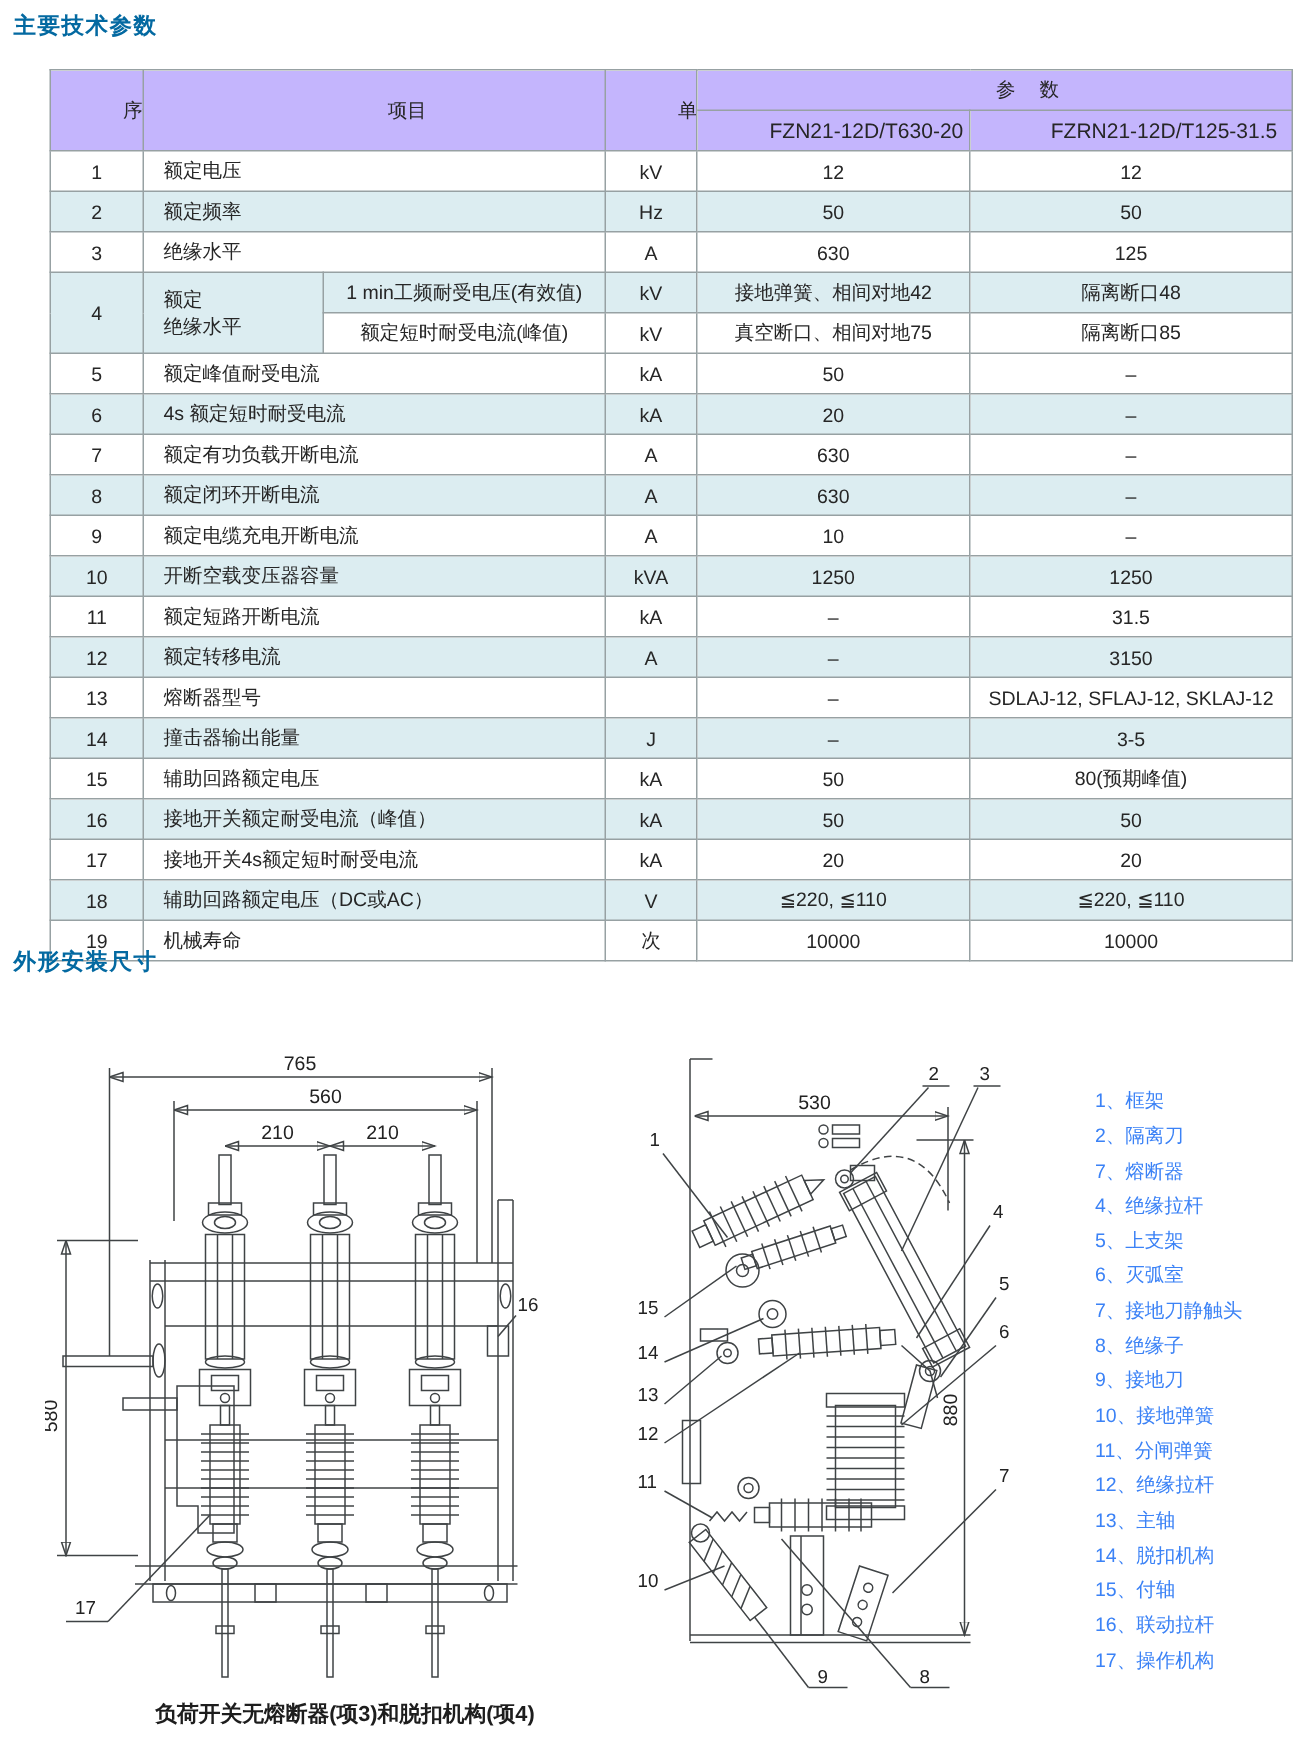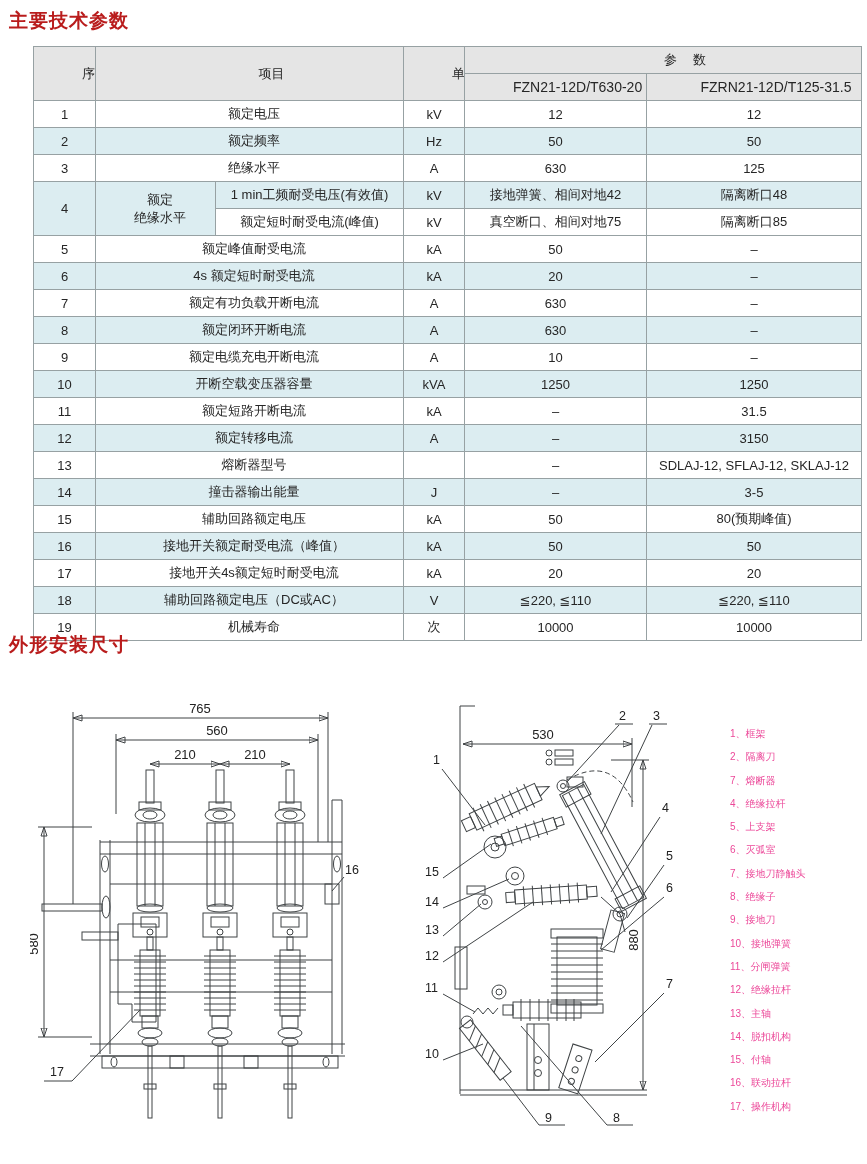--- a/index.html
+++ b/index.html
@@ -1,47 +1,47 @@
 <!DOCTYPE html>
 <html><head>
 <meta charset="utf-8">
 <style>
   html,body{margin:0;padding:0;background:#fff;}
   #page{position:relative;width:867px;height:1164px;background:#ffffff;overflow:hidden;
         font-family:"Liberation Sans","DejaVu Sans",sans-serif;color:#222;}
-  .sec-title{position:absolute;left:9px;font-size:19px;font-weight:bold;color:#b91c1c;letter-spacing:1px;}
+  .sec-title{position:absolute;left:9px;font-size:15px;font-weight:bold;color:#0369a1;letter-spacing:1px;}
   #title1{top:8px;}
   #title2{top:632px;}
 
   
   #tblwrap{position:absolute;left:33px;top:46px;width:828px;}
   table{border-collapse:collapse;width:100%;table-layout:fixed;font-size:13px;color:#262626;}
   th,td{border:1px solid #97a1a3;padding:2px 4px;height:22px;text-align:center;
         font-weight:normal;overflow:hidden;white-space:nowrap;}
   table{border:1px solid #7e8a8c;}
-  thead th{background:#e5e5e5;padding-left:48px;}
+  thead th{background:#c4b5fd;padding-left:48px;}
   tr.shade td{background:#dcedf1;}
   td.cell-white{background:#ffffff;}
-  td.item{text-align:center;padding-left:13px;}
+  td.item{text-align:left;padding-left:13px;}
   .params-head{letter-spacing:16px;text-indent:16px;}
   .model{font-size:14px;}
 
   
   .draw line,.draw rect,.draw ellipse,.draw circle,.draw path,.draw polygon,.draw polyline
        {stroke:#3f4345;fill:none;stroke-width:1;}
   .draw text{fill:#222;font-size:13px;font-family:"Liberation Sans","DejaVu Sans",sans-serif;stroke:none;}
   .draw text.lbl{font-size:12.5px;}
   #front-view{position:absolute;left:30px;top:692px;}
   #side-view{position:absolute;left:415px;top:692px;}
   #caption{position:absolute;left:55px;top:1133px;width:350px;text-align:center;
            font-size:14.5px;font-weight:bold;color:#1d1d1d;}
 
   
   #parts{position:absolute;left:730px;top:722px;list-style:none;margin:0;padding:0;}
-  #parts li{font-size:10px;line-height:23.3px;color:#ec4899;}
+  #parts li{font-size:13px;line-height:23.3px;color:#3b82f6;}
 </style>
 </head>
 <body>
 
 <div id="page">
 
   <div id="title1" class="sec-title">主要技术参数</div>
 
   <div id="tblwrap">
     <table>
@@ -522,20 +522,21 @@
     <g>
       <text x="10" y="214" class="lbl">14</text>
       <line x1="28" y1="216" x2="94" y2="187"></line>
     </g>
     <g>
       <text x="10" y="184" class="lbl">15</text>
       <line x1="28" y1="186" x2="76" y2="152"></line>
     </g>
   </svg>
 
+  <div id="caption">负荷开关无熔断器(项3)和脱扣机构(项4)</div>
 
   <ul id="parts">
       <li>1、框架</li>
       <li>2、隔离刀</li>
       <li>7、熔断器</li>
       <li>4、绝缘拉杆</li>
       <li>5、上支架</li>
       <li>6、灭弧室</li>
       <li>7、接地刀静触头</li>
       <li>8、绝缘子</li>

